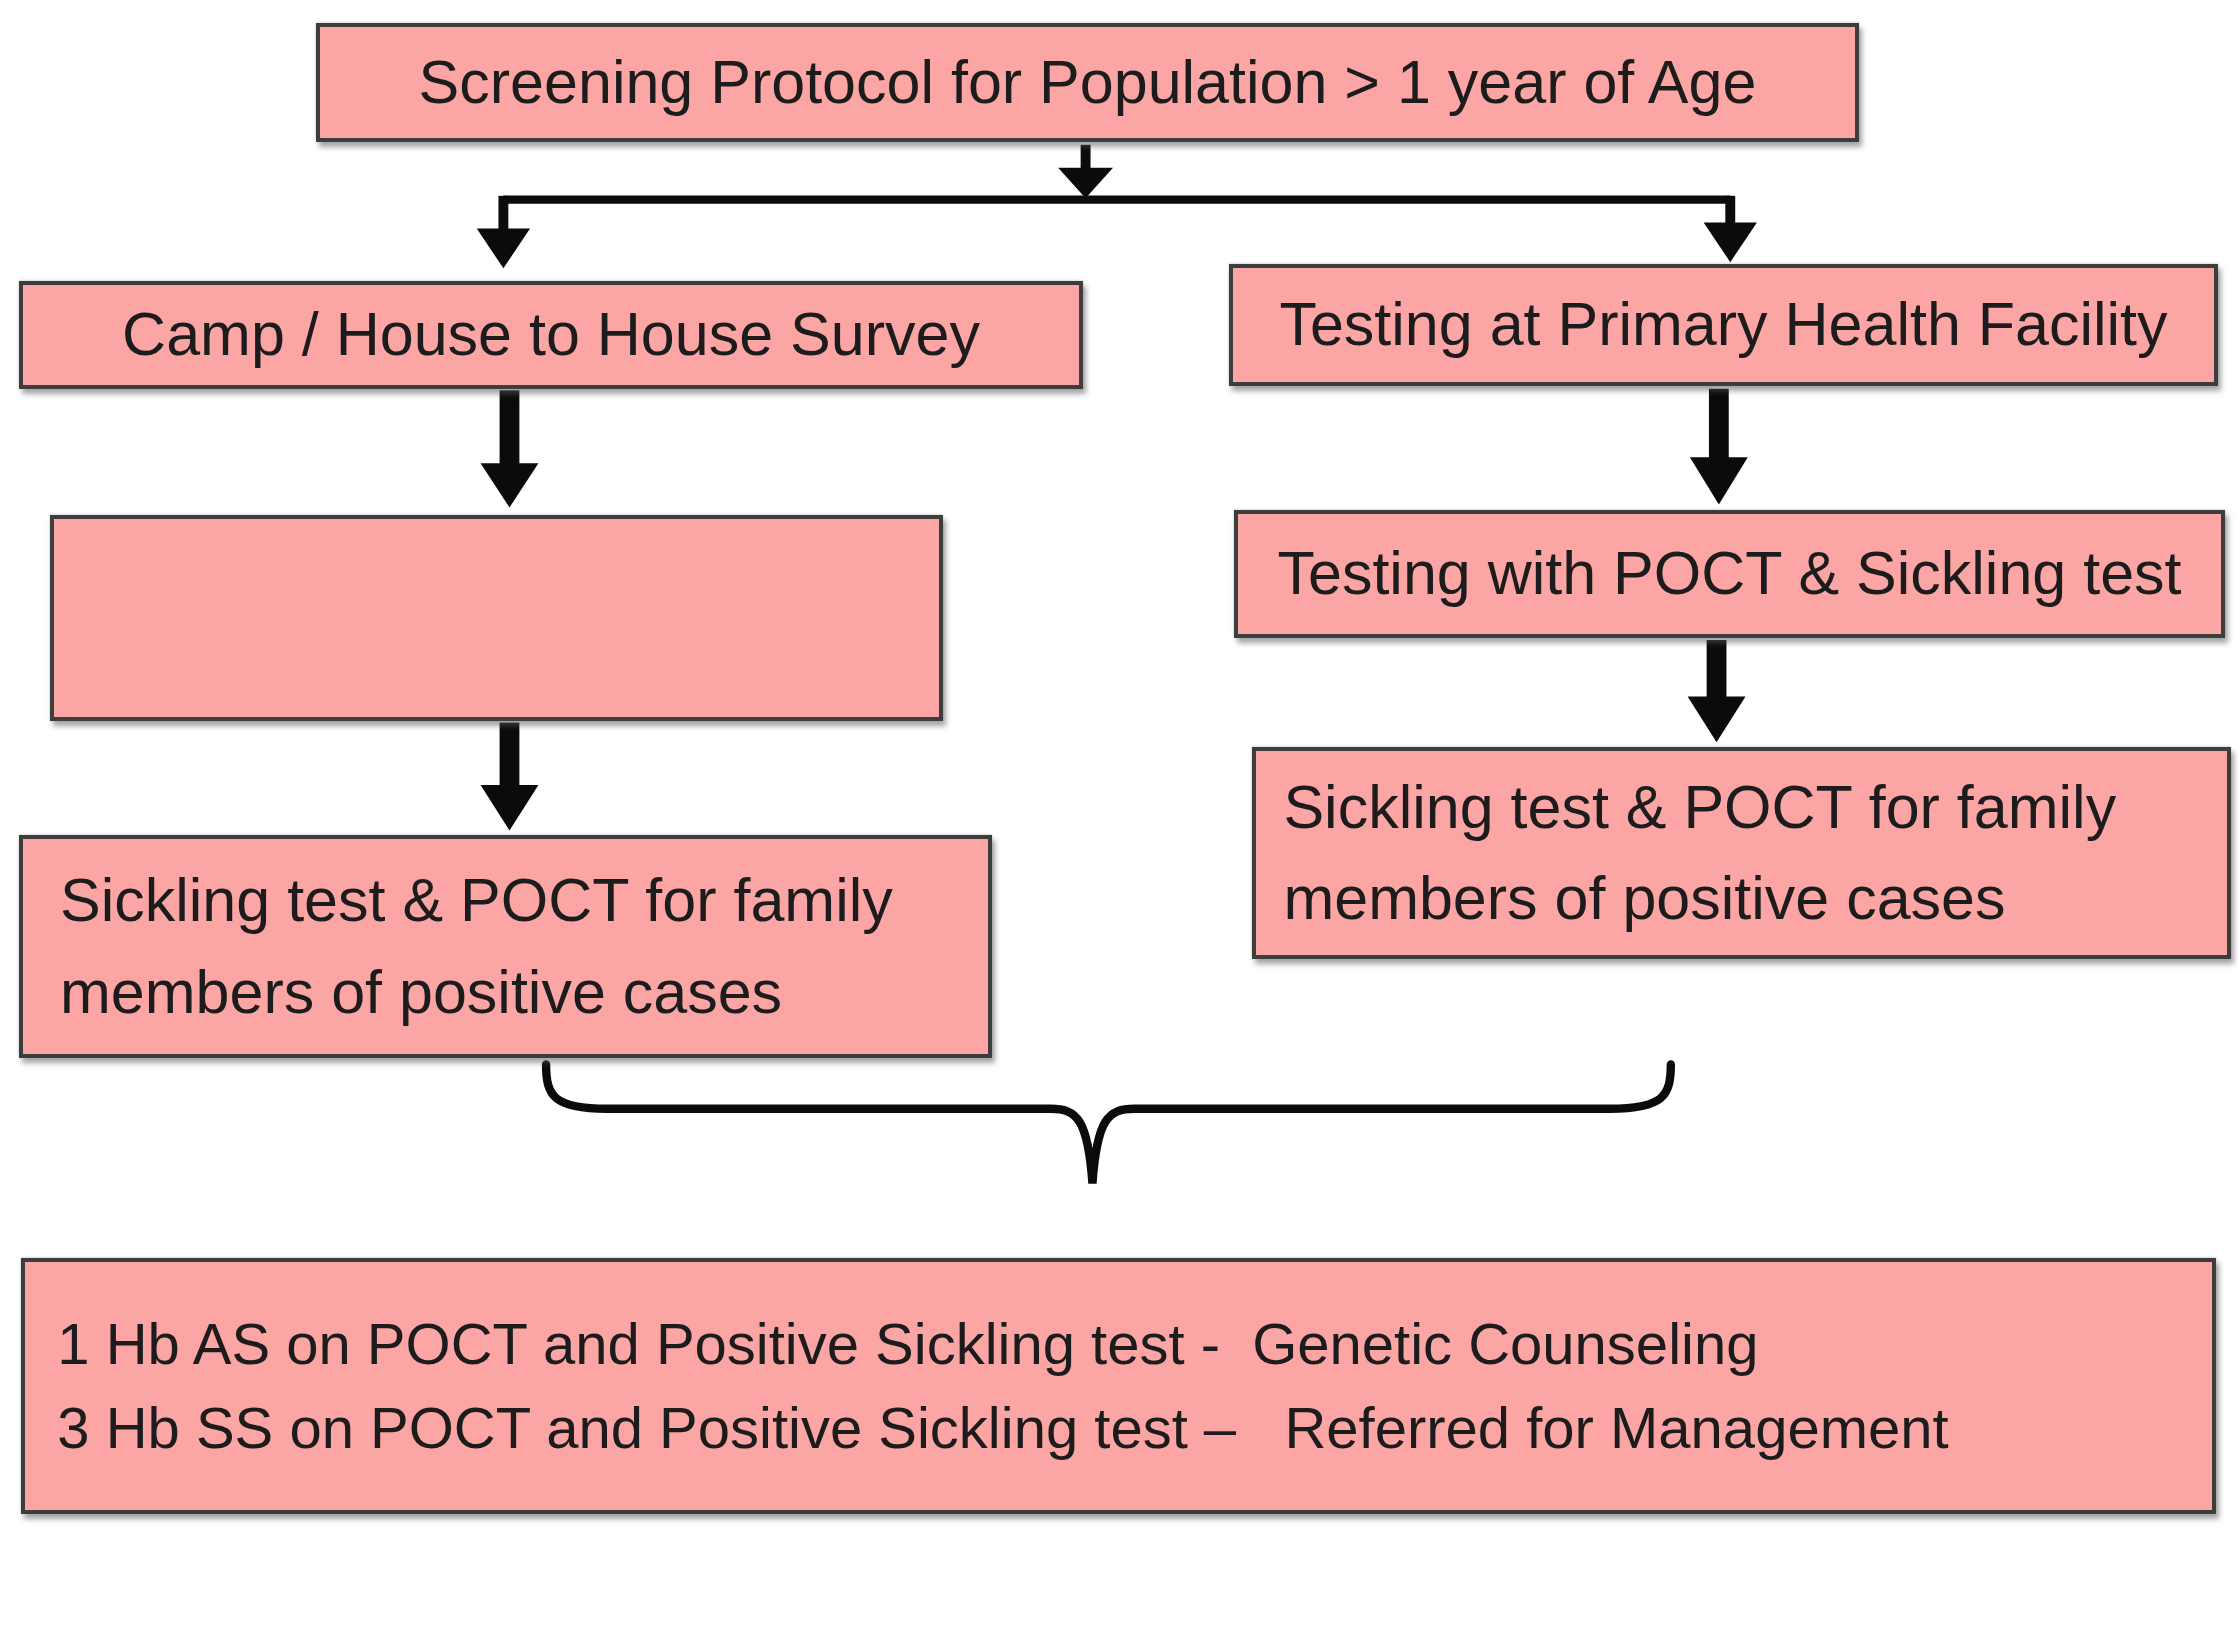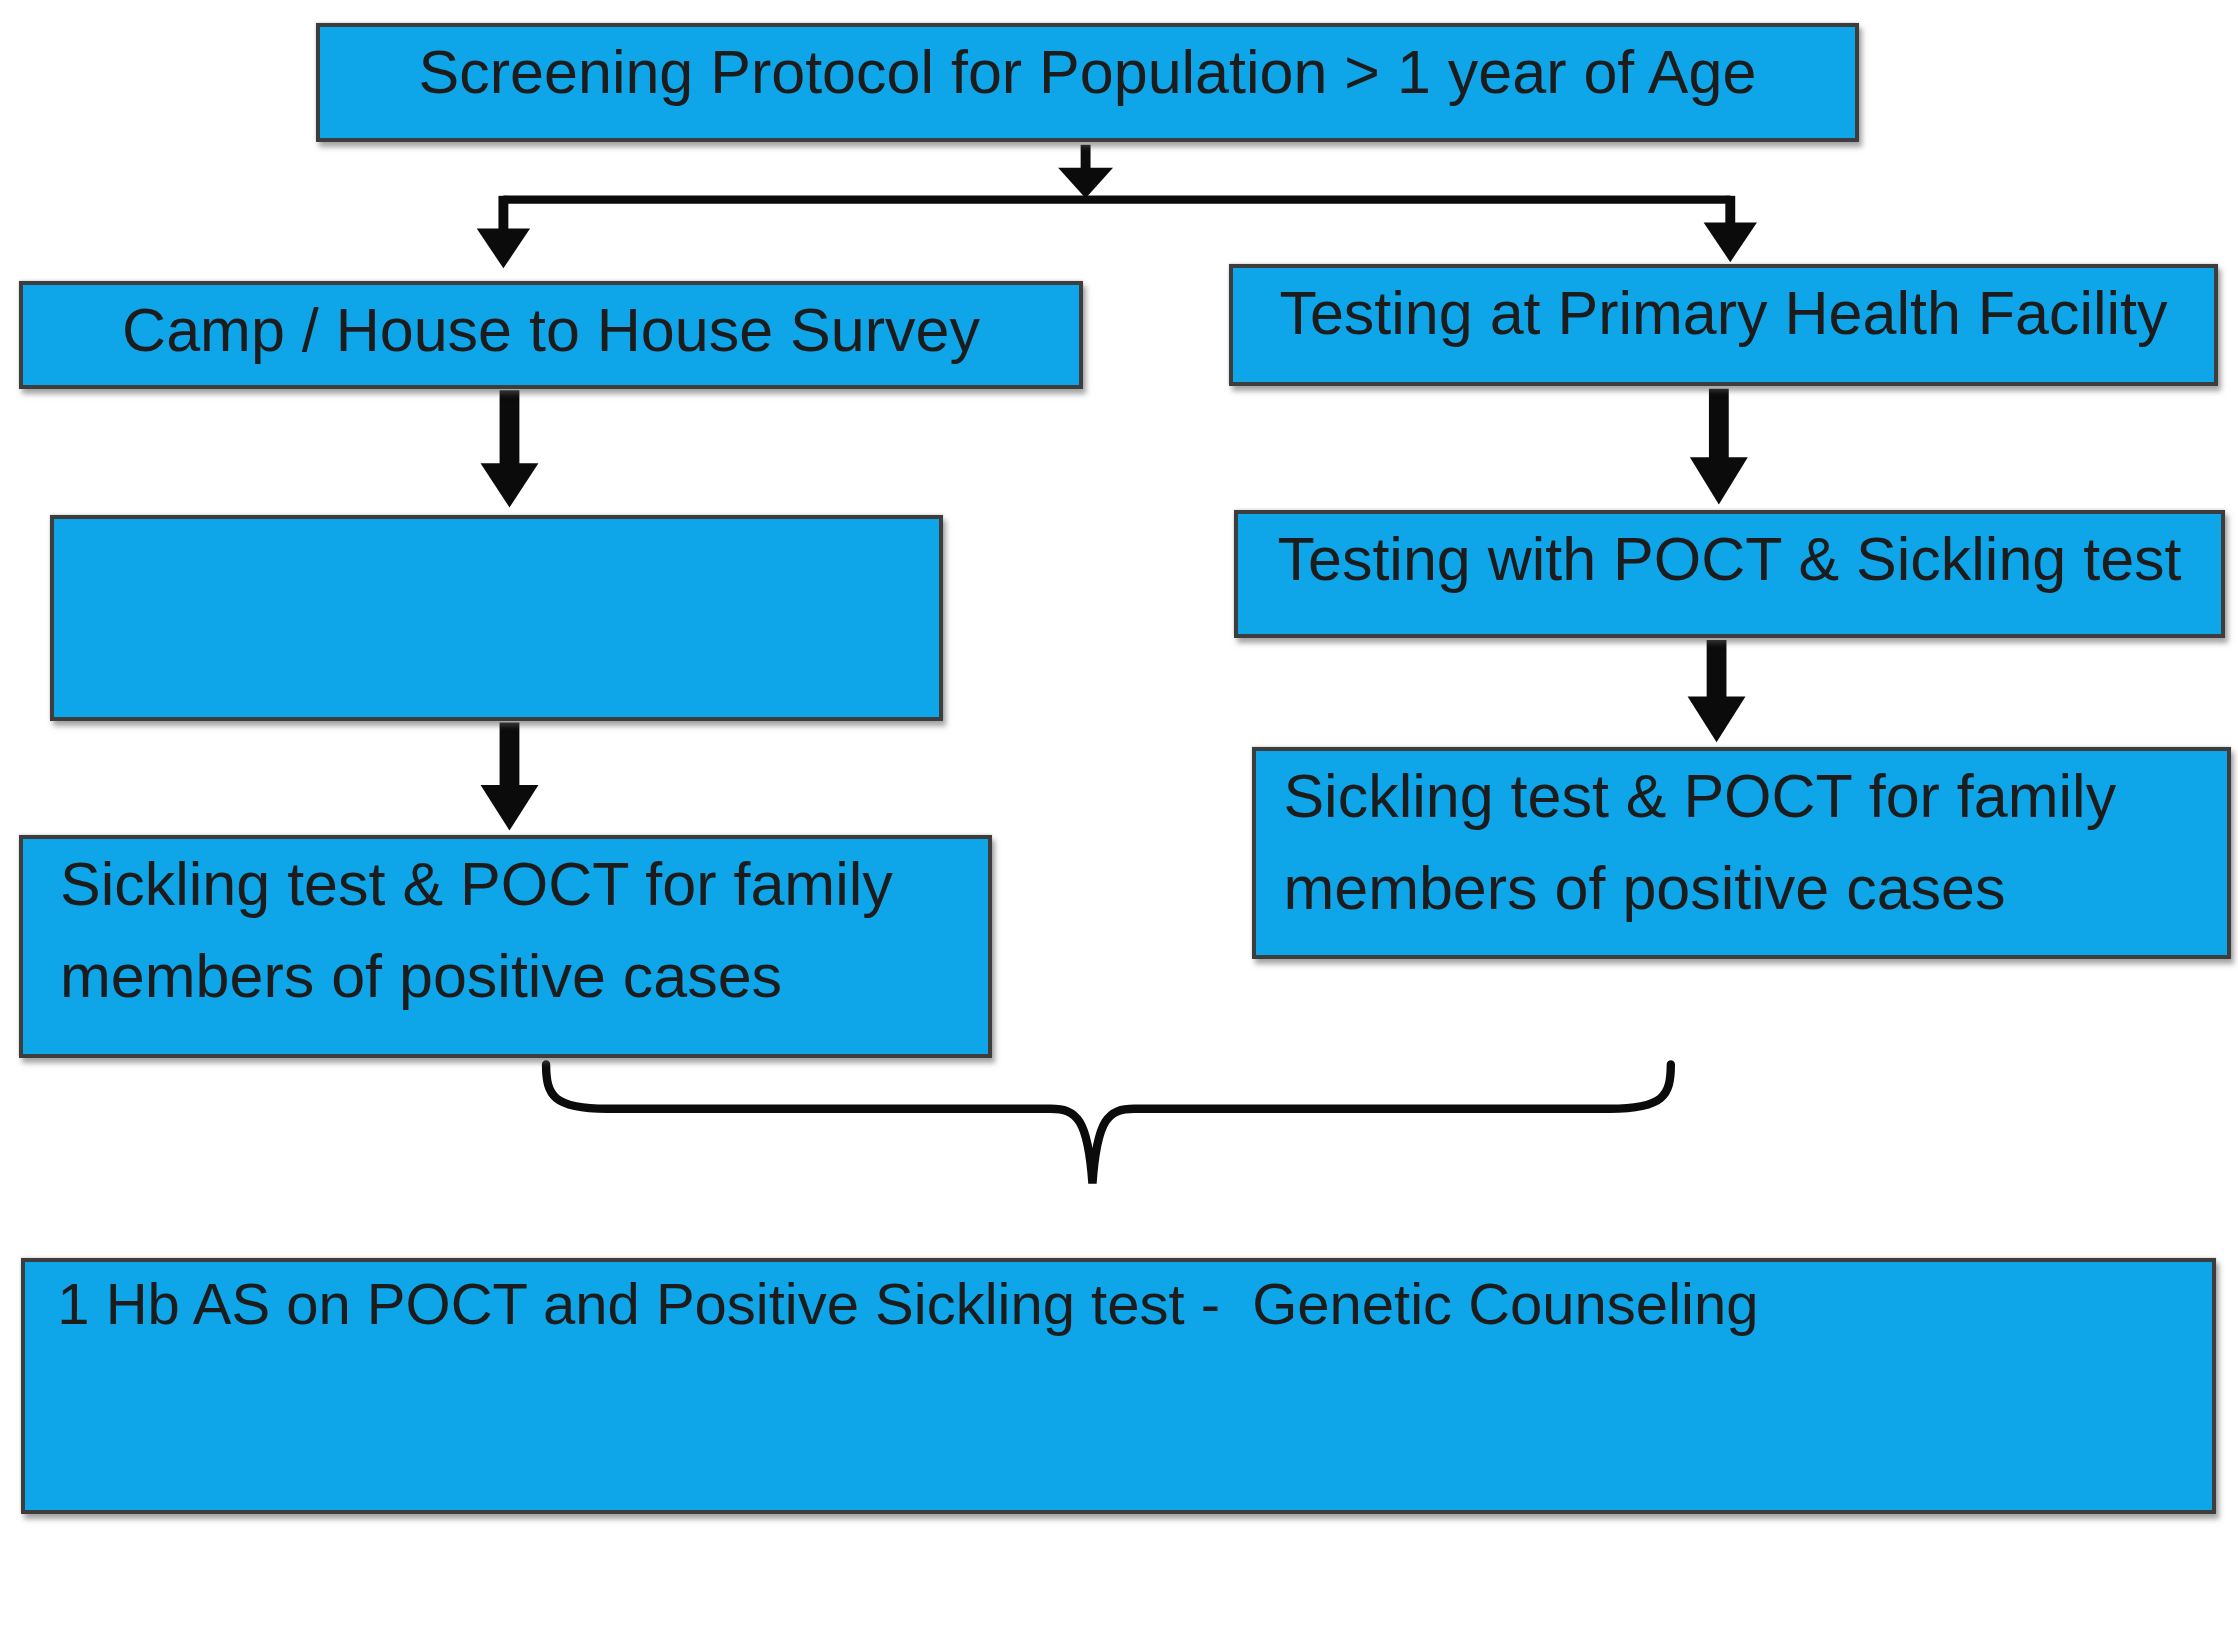--- a/index.html
+++ b/index.html
@@ -11,26 +11,27 @@
     position: relative;
     width: 2239px;
     height: 1646px;
     background: #ffffff;
     font-family: "Liberation Sans", "DejaVu Sans", sans-serif;
     color: #1c1c1c;
     overflow: hidden;
   }
   .box {
     position: absolute;
-    background: #0ea5e9;
+    background: #fca5a5;
     border: 4.6px solid #3d3d3d;
     box-shadow: 3px 4.6px 5.3px rgba(90,90,90,0.55), 0 -1.5px 2.3px rgba(120,120,120,0.35);
     box-sizing: border-box;
     display: flex;
     flex-direction: column;
+    justify-content: center;
     font-size: 61px;
     line-height: 1.5;
     white-space: pre;
   }
   .box.center { align-items: center; text-align: center; }
   .box.left-align { align-items: flex-start; text-align: left; }
   .box .bline { display: block; }
   #results-box {
     font-size: 58px;
     line-height: 1.45;
@@ -118,16 +119,17 @@
     <span class="bline">Testing with POCT &amp; Sickling test</span>
   </div>
 
   <div class="box left-align" style="left:1252px; top:747px; width:979px; height:212px; padding-left:27.4px;">
     <span class="bline">Sickling test &amp; POCT for family</span>
     <span class="bline">members of positive cases</span>
   </div>
 
   <div class="box left-align" id="results-box" style="left:21.3px; top:1258px; width:2195px; height:256px; padding-left:32px;">
     <span class="bline">1 Hb AS on POCT and Positive Sickling test -  Genetic Counseling</span>
+    <span class="bline">3 Hb SS on POCT and Positive Sickling test –   Referred for Management</span>
   </div>
 
 </div>
 
 
 </body></html>

